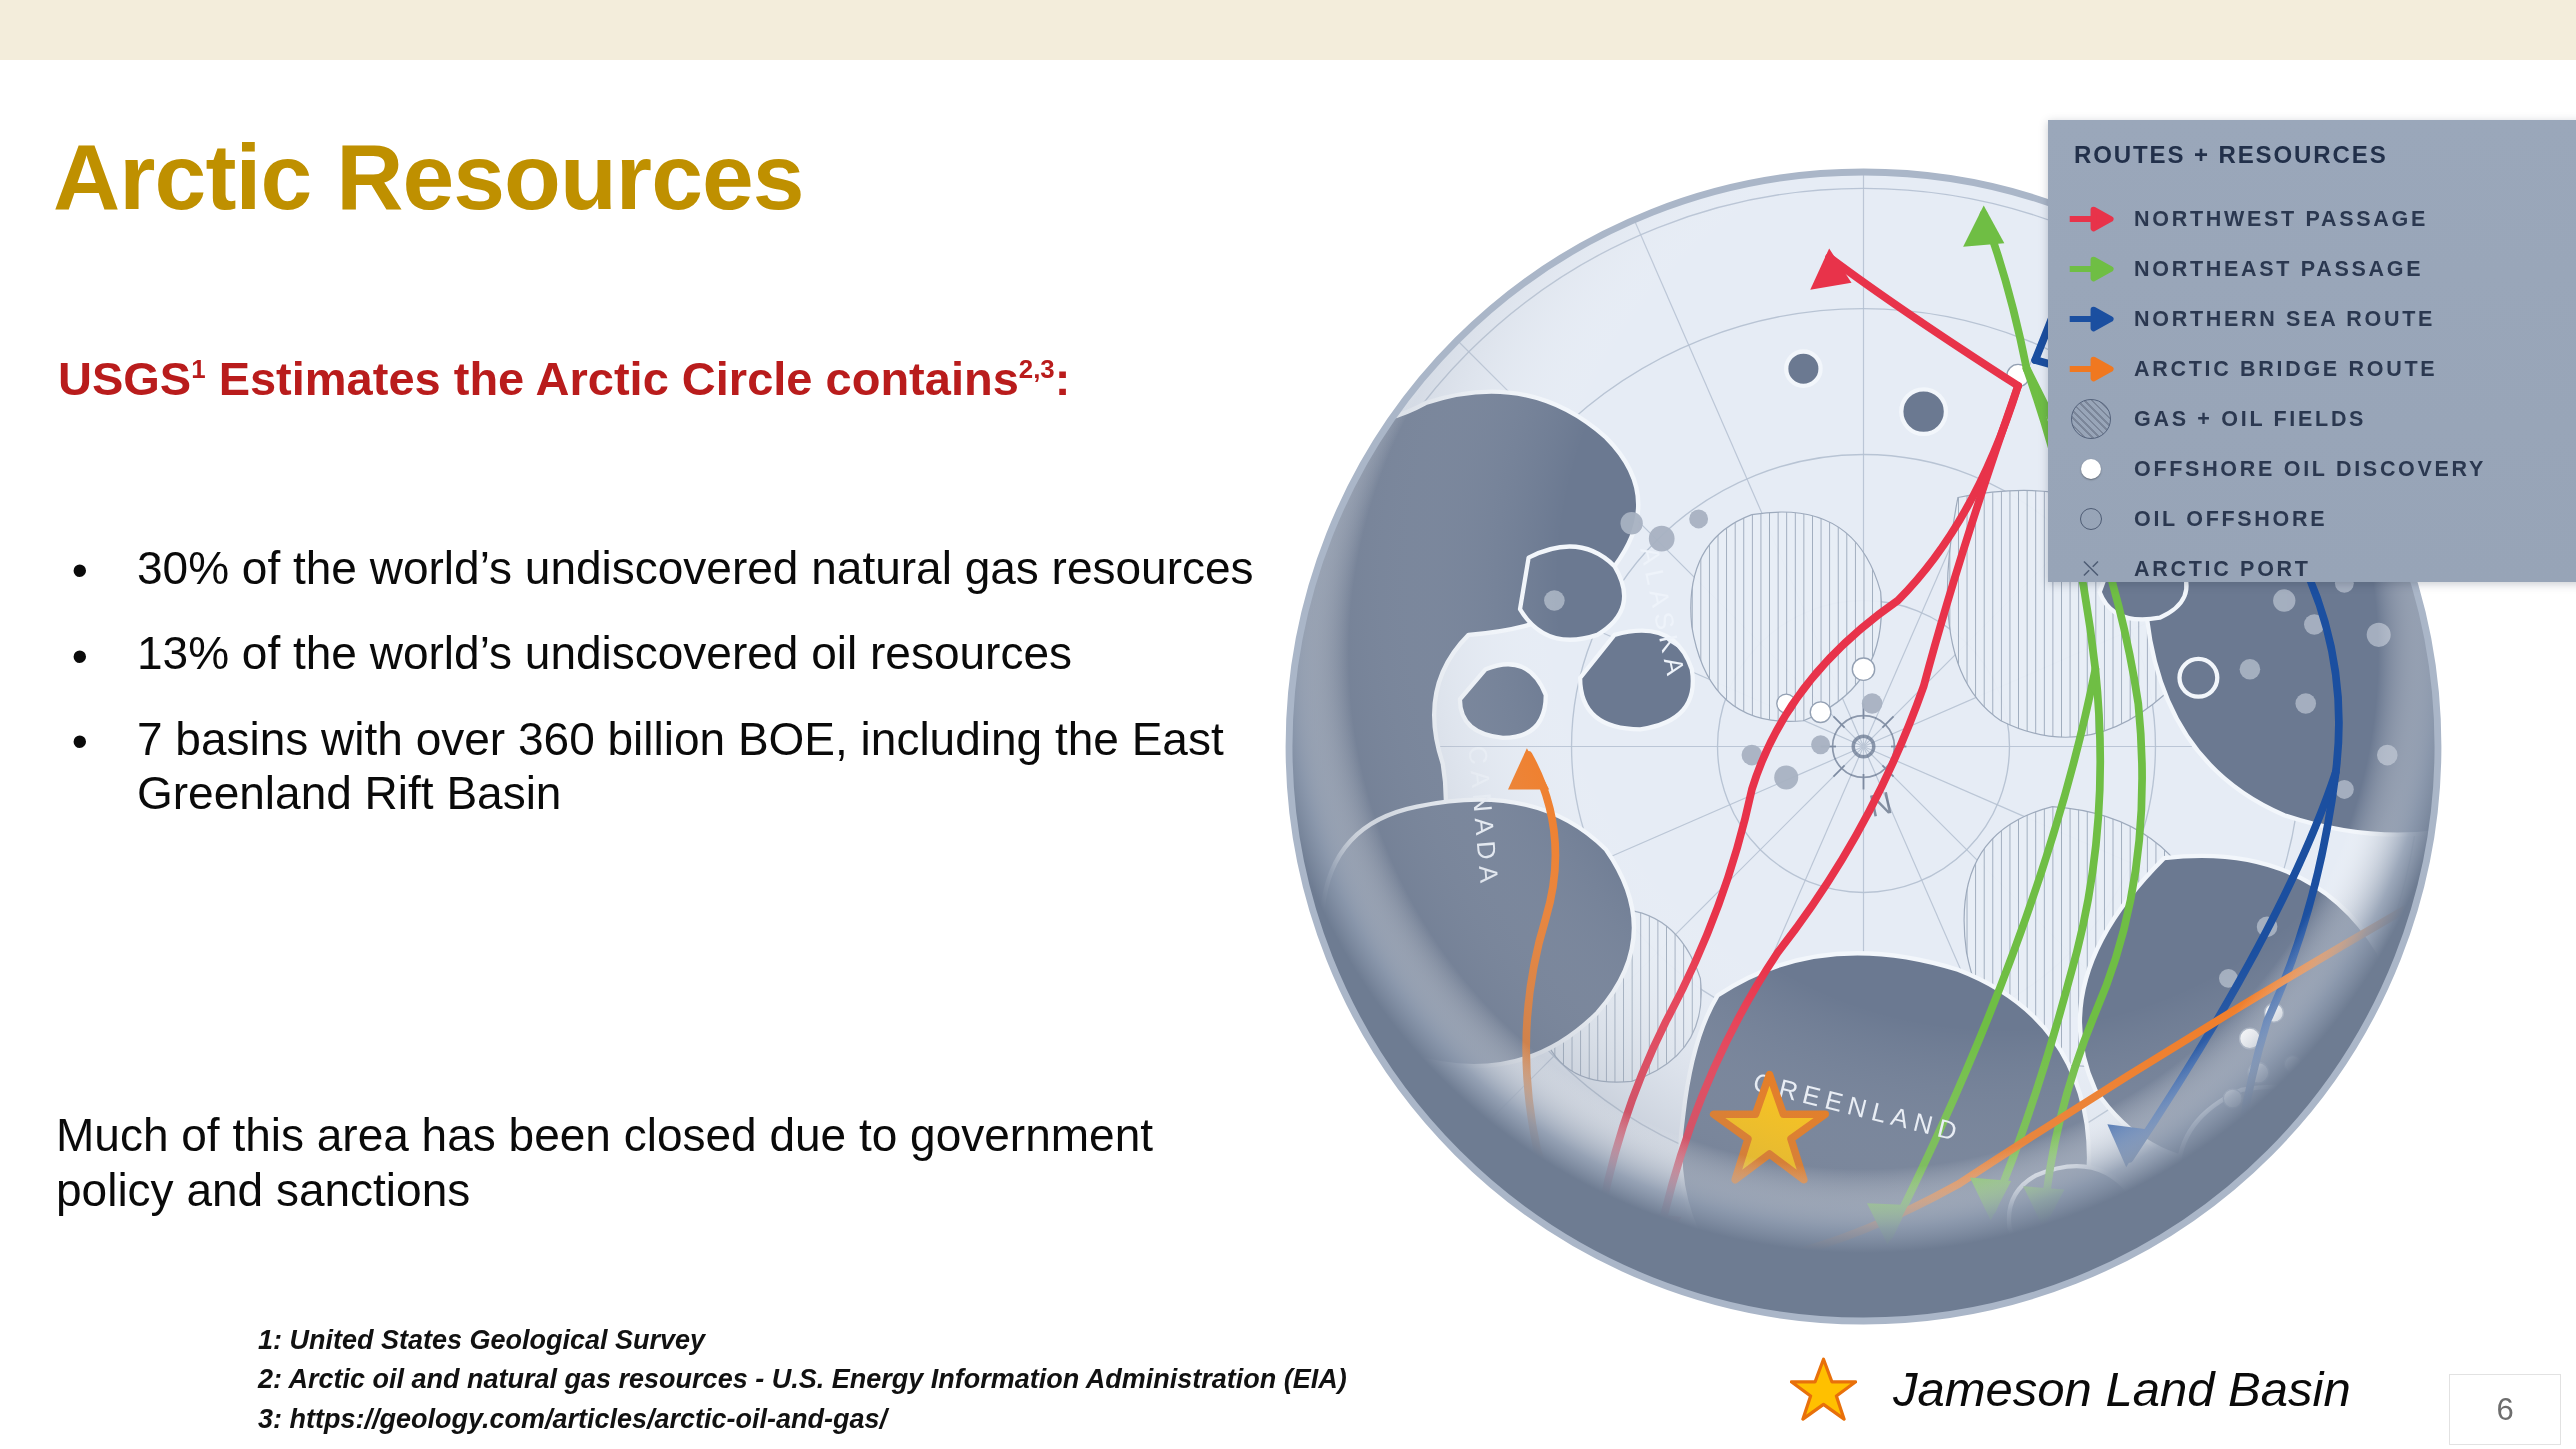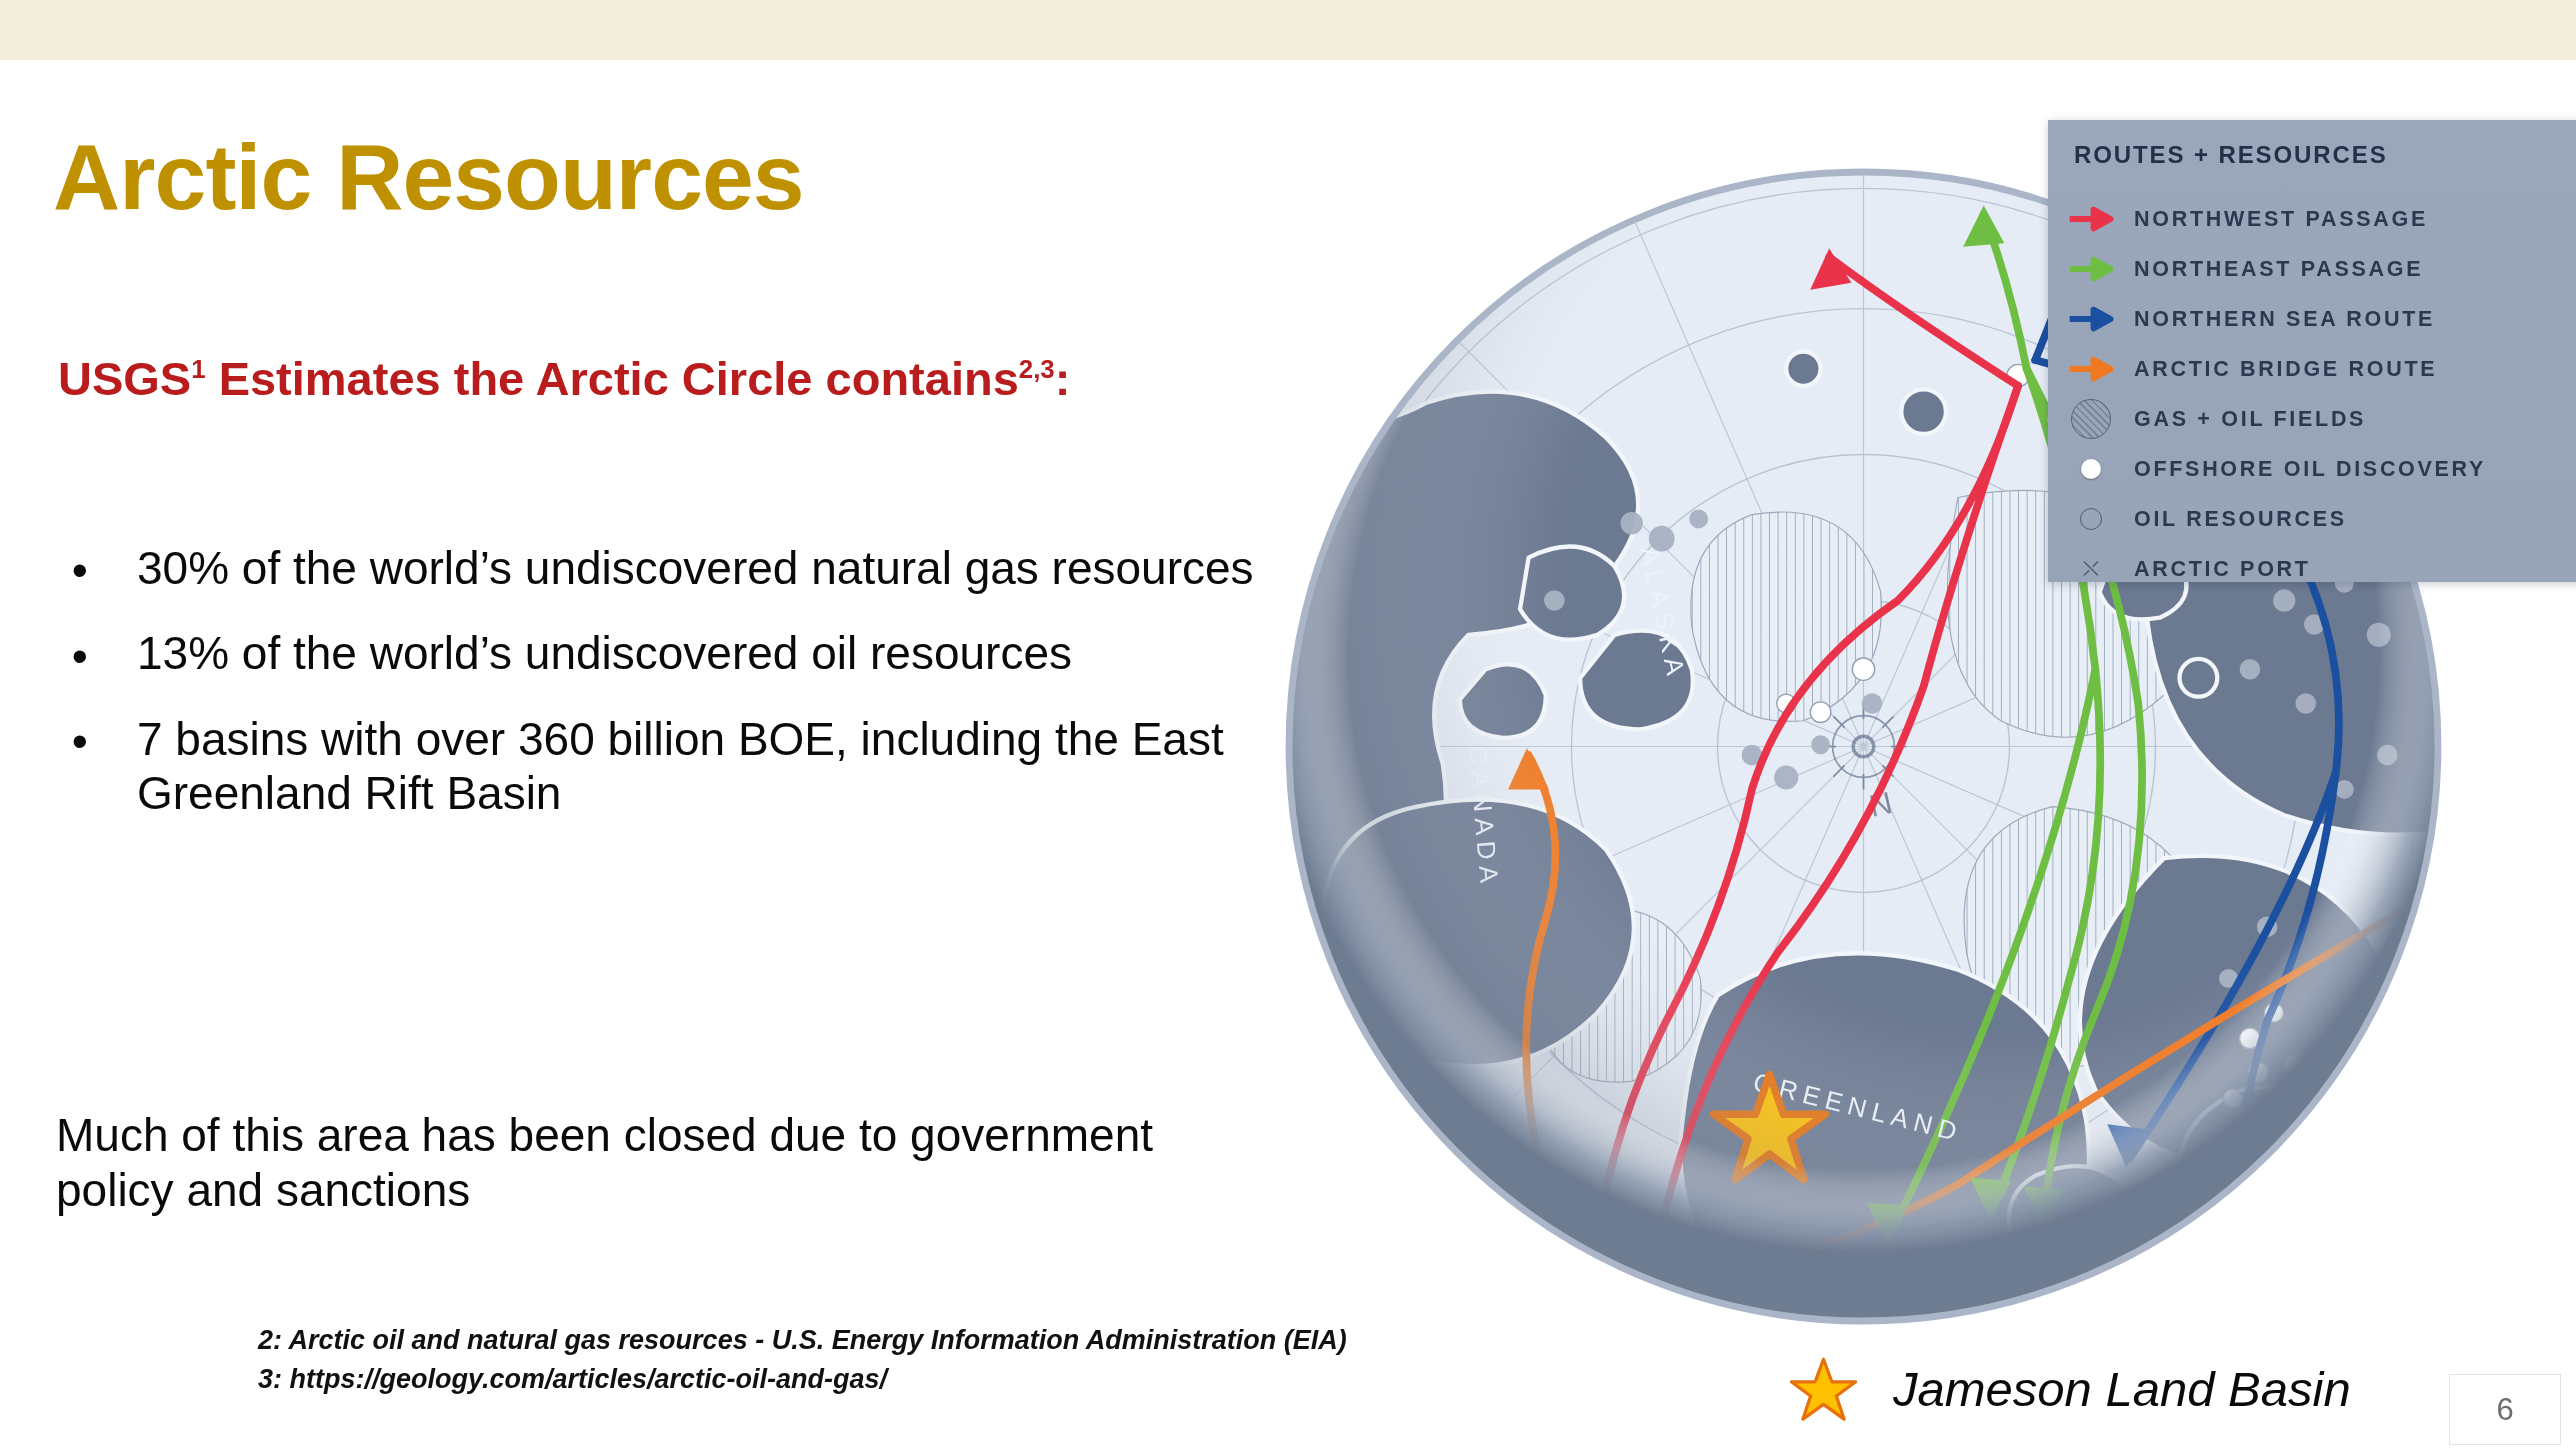--- a/index.html
+++ b/index.html
@@ -92,20 +92,21 @@
     </div>
     <div class="bullet">
       <span class="dot">•</span>
       <span>7 basins with over 360 billion BOE, including the East Greenland Rift Basin</span>
     </div>
   </div>
 
   <div class="closing">Much of this area has been closed due to government policy and sanctions</div>
 
   <div class="footnotes">
+    <div>1: United States Geological Survey</div>
     <div>2: Arctic oil and natural gas resources - U.S. Energy Information Administration (EIA)</div>
     <div>3: https://geology.com/articles/arctic-oil-and-gas/</div>
   </div>
 
   <div class="map">
     <div class="globe-wrap">
       <svg class="globe-svg" viewBox="0 0 1380 1380" xmlns="http://www.w3.org/2000/svg">
         <defs>
           <radialGradient id="rimGrad" cx="50%" cy="42%" r="52%">
             <stop offset="86%" stop-color="#ffffff" stop-opacity="0"></stop>
@@ -345,21 +346,21 @@
         <span class="legend-icon">
           <span class="dot-filled"></span>
         </span>
         <span class="legend-label">OFFSHORE OIL DISCOVERY</span>
       </div>
 
       <div class="legend-row">
         <span class="legend-icon">
           <span class="dot-open"></span>
         </span>
-        <span class="legend-label">OIL RESOURCES</span>
+        <span class="legend-label">OIL OFFSHORE</span>
       </div>
 
       <div class="legend-row">
         <span class="legend-icon">
           <span class="port-glyph">⛌</span>
         </span>
         <span class="legend-label">ARCTIC PORT</span>
       </div>
 
     </div>

